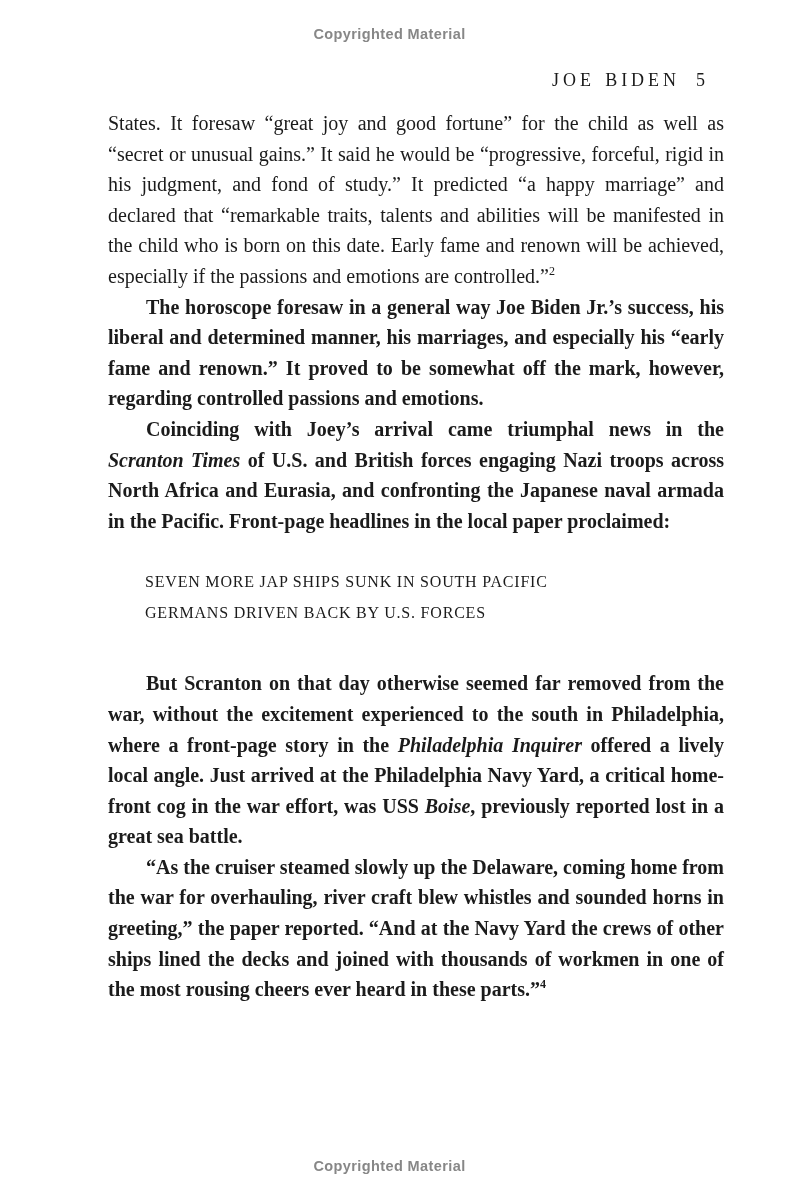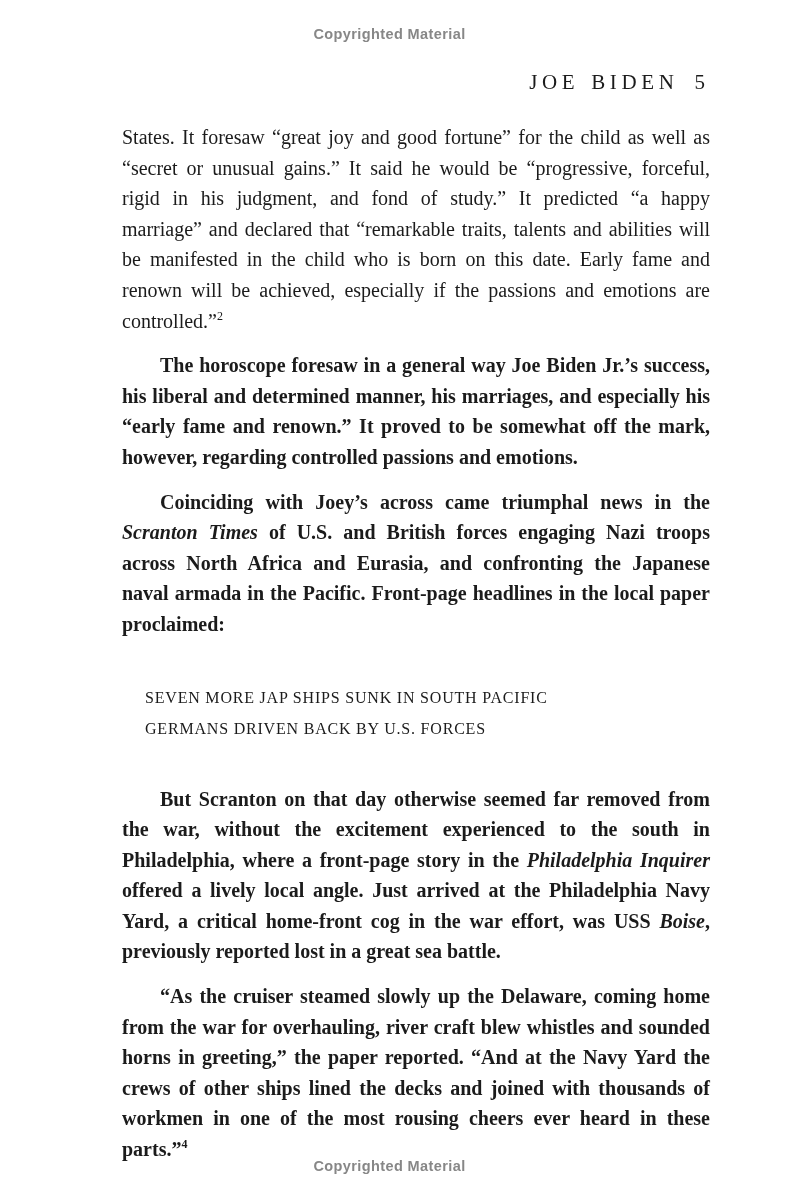--- a/index.html
+++ b/index.html
@@ -26,46 +26,46 @@
     font-weight: 700;
     color: #878787;
     letter-spacing: 0.4px;
   }
   .copyright.top { top: 26px; }
   .copyright.bottom { top: 1158px; }
   .running-header {
     position: absolute;
     top: 70px;
     right: 74px;
-    font-size: 21px;
+    font-size: 18px;
     letter-spacing: 0.22em;
     word-spacing: 0.1em;
     color: #1b1b1b;
     white-space: nowrap;
   }
   .running-header .pagenum {
     margin-left: 16px;
     letter-spacing: 0;
   }
   .body-text {
     position: absolute;
     top: 108px;
     left: 108px;
     width: 616px;
     font-size: 20px;
     line-height: 30.6px;
     text-align: justify;
   }
   p.para {
-    margin: 14px;
+    margin: 0;
     padding: 0;
   }
   p.para.indent { text-indent: 38px; font-weight: bold; }
   .headlines {
-    margin: 42px 0 40px 37px;
+    margin: 30px 0 40px 37px;
     font-size: 16px;
     line-height: 31px;
     letter-spacing: 0.8px;
     text-align: left;
   }
   .it { font-style: italic; }
   sup.fn {
     font-size: 12px;
     line-height: 0;
     vertical-align: super;
@@ -77,21 +77,21 @@
 <div class="page">
   <div class="copyright top">Copyrighted Material</div>
 
   <div class="running-header">
     <span>JOE BIDEN</span><span class="pagenum">5</span>
   </div>
 
   <div class="body-text" id="body-text">
       <p class="para"><span>States. It foresaw “great joy and good fortune” for the child as well as “secret or unusual gains.” It said he would be “progressive, forceful, rigid in his judgment, and fond of study.” It predicted “a happy marriage” and declared that “remarkable traits, talents and abilities will be manifested in the child who is born on this date. Early fame and renown will be achieved, especially if the passions and emotions are controlled.”</span><sup class="fn">2</sup></p>
       <p class="para indent"><span>The horoscope foresaw in a general way Joe Biden Jr.’s success, his liberal and determined manner, his marriages, and especially his “early fame and renown.” It proved to be somewhat off the mark, however, regarding controlled passions and emotions.</span></p>
-      <p class="para indent"><span>Coinciding with Joey’s across came triumphal news in the </span><span class="it">Scranton Times</span><span> of U.S. and British forces engaging Nazi troops across North Africa and Eurasia, and confronting the Japanese naval armada in the Pacific. Front-page headlines in the local paper proclaimed:</span></p>
+      <p class="para indent"><span>Coinciding with Joey’s arrival came triumphal news in the </span><span class="it">Scranton Times</span><span> of U.S. and British forces engaging Nazi troops across North Africa and Eurasia, and confronting the Japanese naval armada in the Pacific. Front-page headlines in the local paper proclaimed:</span></p>
       <div class="headlines">
         <div><span>SEVEN MORE JAP SHIPS SUNK IN SOUTH PACIFIC</span></div>
         <div><span>GERMANS DRIVEN BACK BY U.S. FORCES</span></div>
       </div>
       <p class="para indent"><span>But Scranton on that day otherwise seemed far removed from the war, without the excitement experienced to the south in Philadelphia, where a front-page story in the </span><span class="it">Philadelphia Inquirer</span><span> offered a lively local angle. Just arrived at the Philadelphia Navy Yard, a critical home-front cog in the war effort, was USS </span><span class="it">Boise</span><span>, previously reported lost in a great sea battle.</span></p>
       <p class="para indent"><span>“As the cruiser steamed slowly up the Delaware, coming home from the war for overhauling, river craft blew whistles and sounded horns in greeting,” the paper reported. “And at the Navy Yard the crews of other ships lined the decks and joined with thousands of workmen in one of the most rousing cheers ever heard in these parts.”</span><sup class="fn">4</sup></p>
     </div>
 
   <div class="copyright bottom">Copyrighted Material</div>
 </div>

